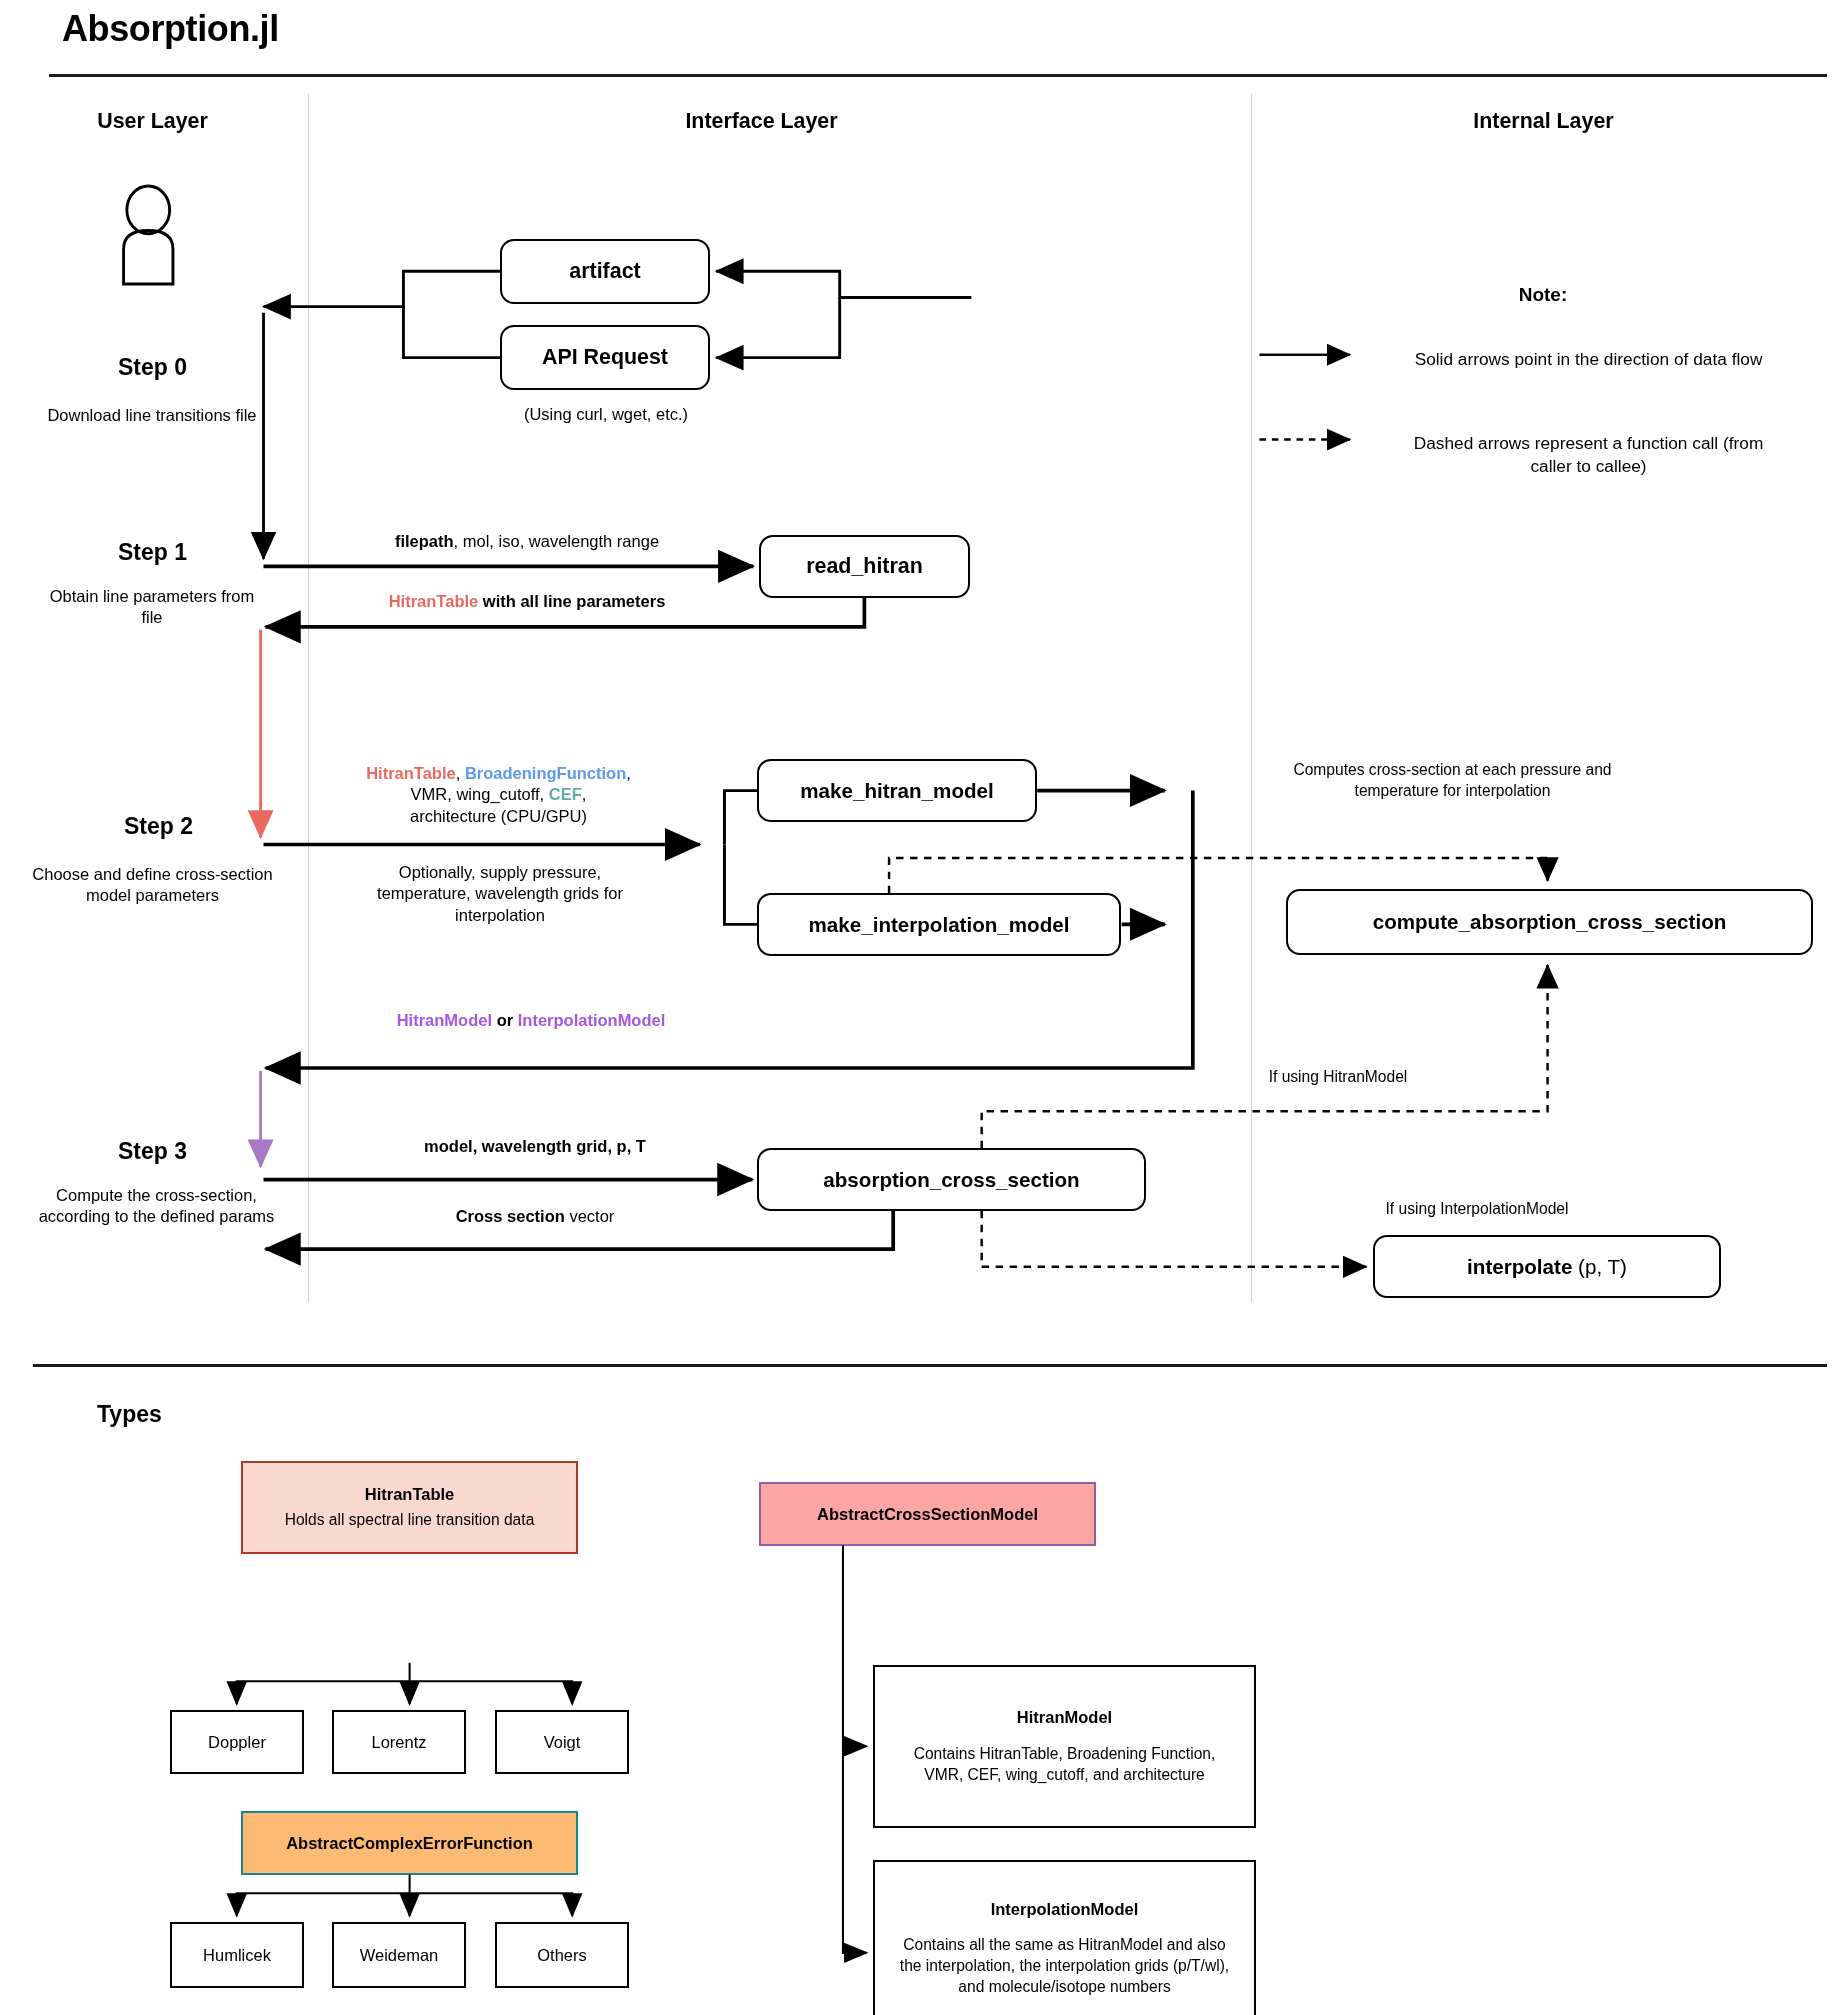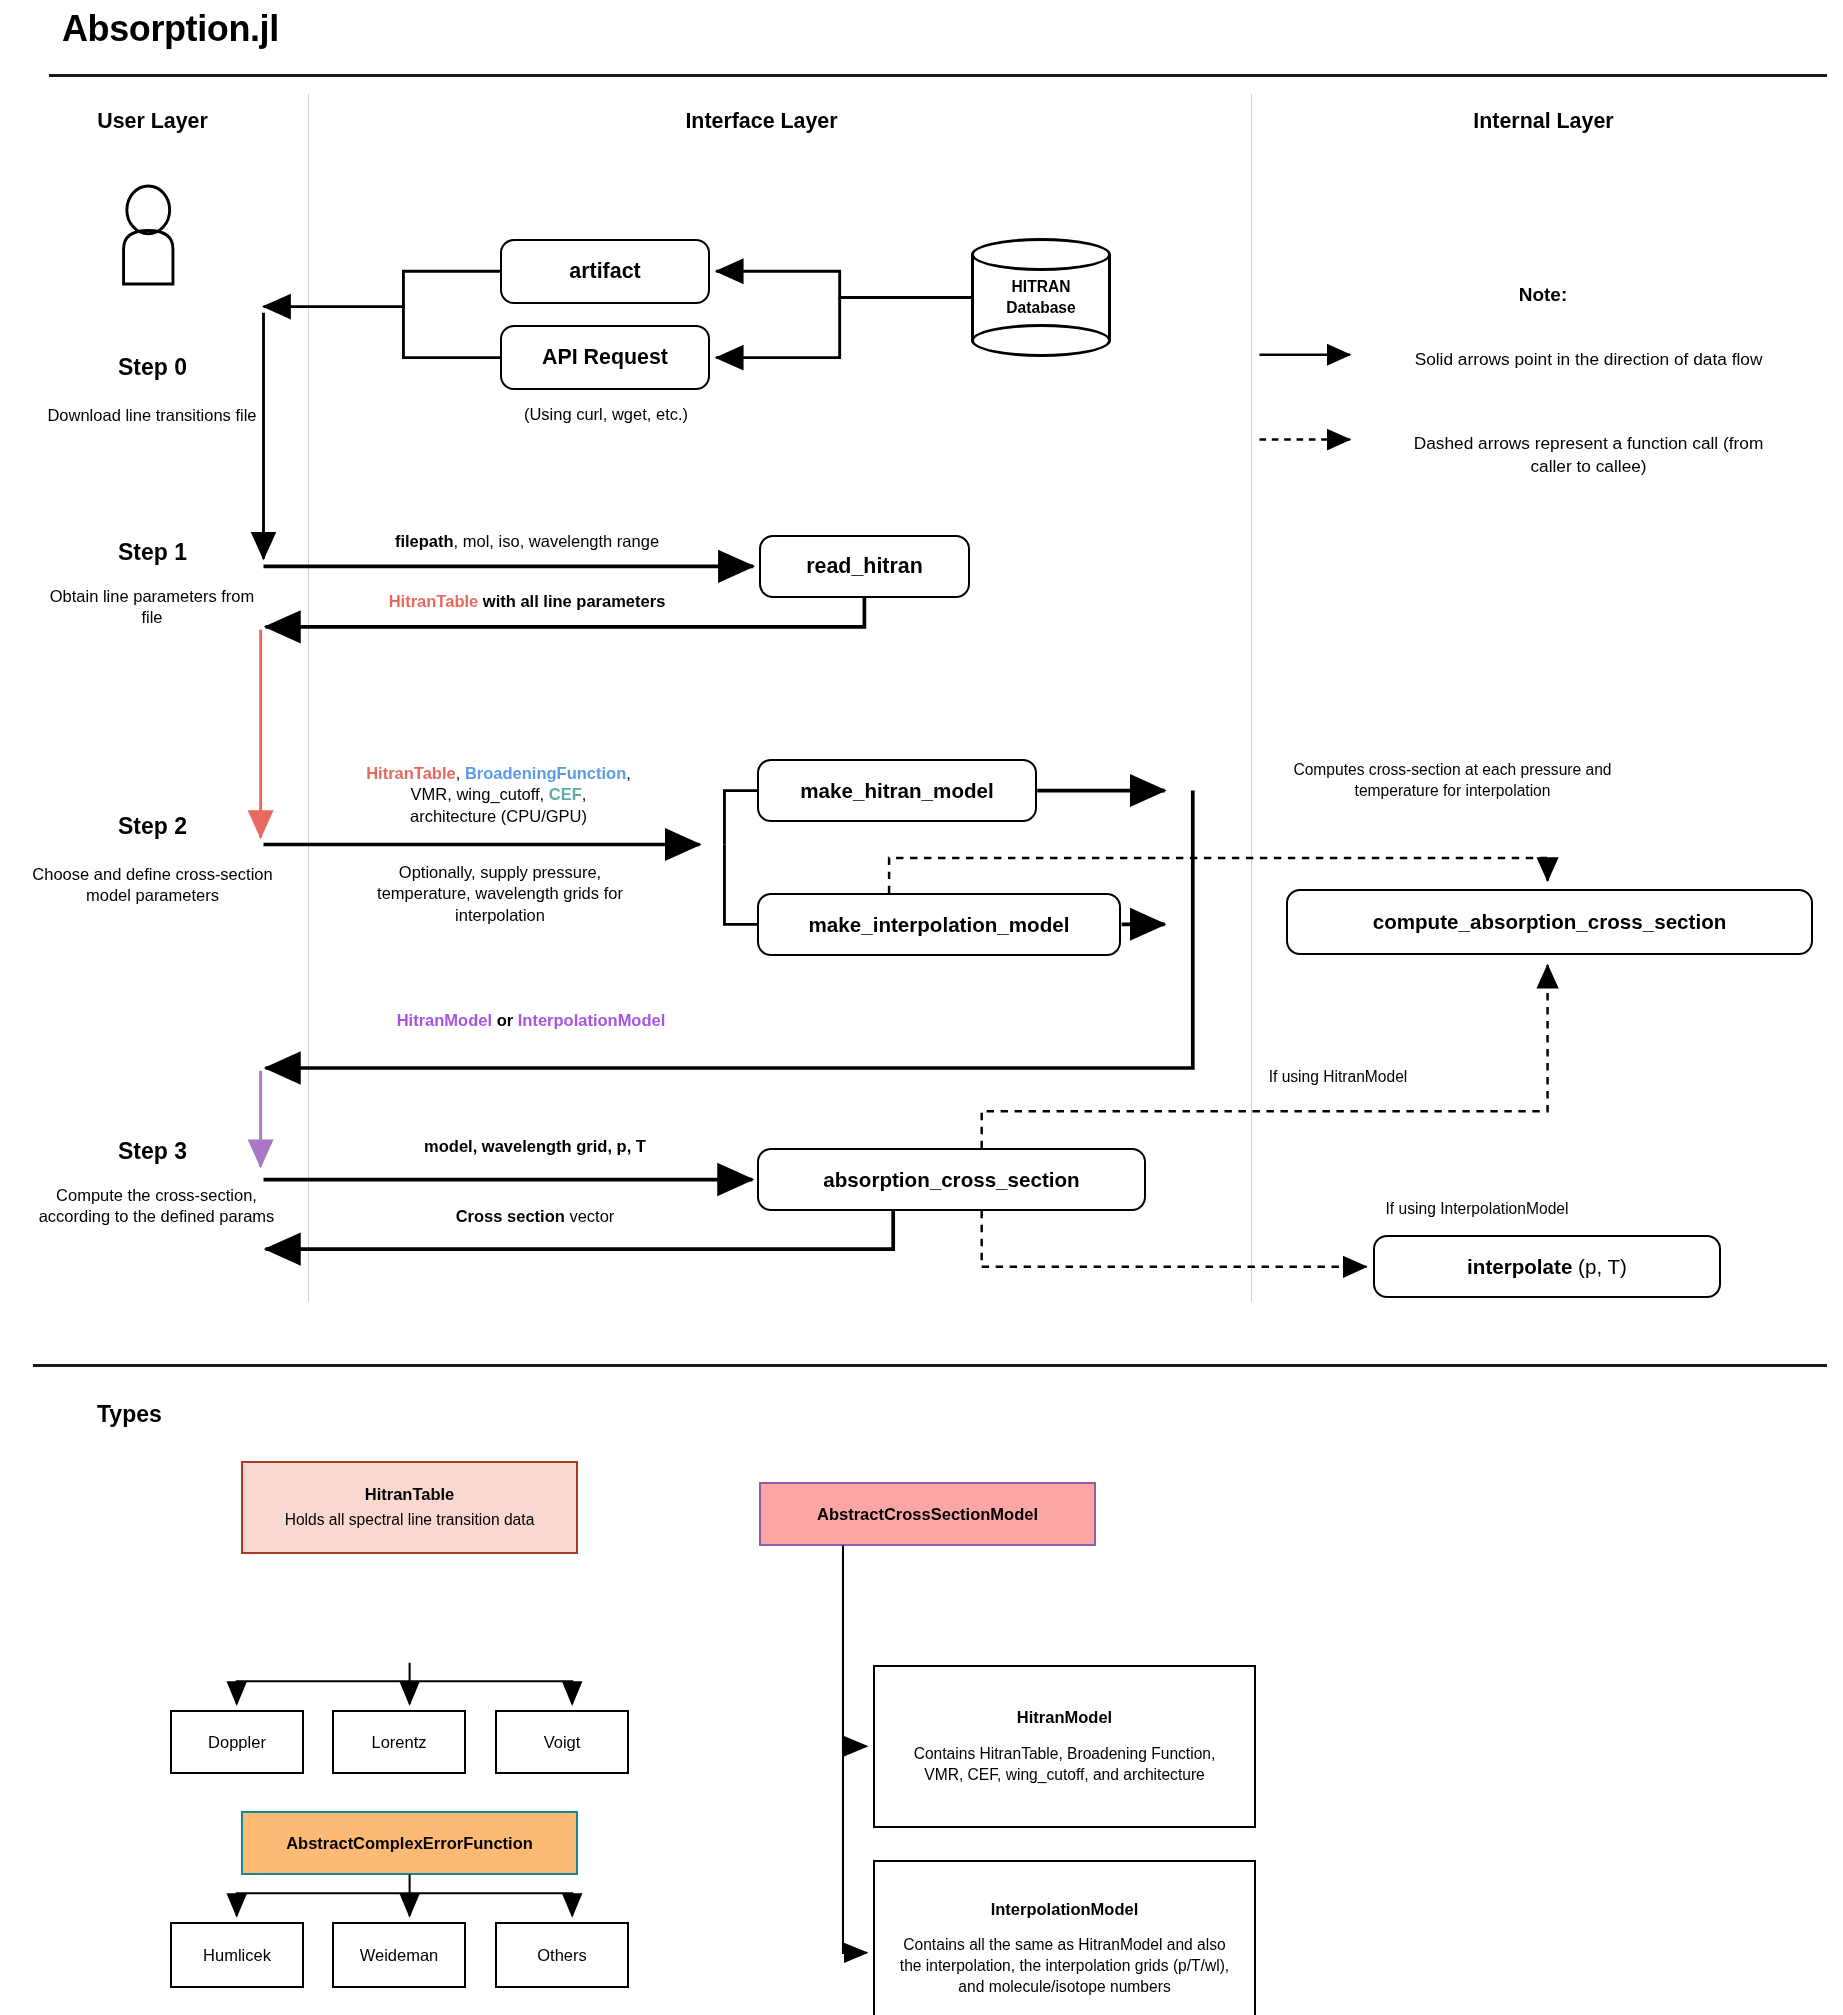--- a/index.html
+++ b/index.html
@@ -84,45 +84,36 @@
 
     <path d="M 300 690 L 300 605 Q 300 560 360 560 Q 420 560 420 605 L 420 690 Z" fill="none" stroke="#000" stroke-width="7"></path>
   </svg>
 
   <div class="abs step-head" style="left:25px;top:354px;width:255px;">Step 0</div>
   <div class="abs step-desc" style="left:45px;top:405px;width:214px;">Download line transitions file</div>
 
   <div class="abs step-head" style="left:25px;top:539px;width:255px;">Step 1</div>
   <div class="abs step-desc" style="left:37px;top:586px;width:230px;">Obtain line parameters from file</div>
 
-  <div class="abs step-head" style="left:25px;top:813px;width:255px;">Step 2</div>
+  <div class="abs step-head" style="left:31px;top:813px;width:255px;">Step 2</div>
   <div class="abs step-desc" style="left:29px;top:864px;width:247px;">Choose and define cross-section model parameters</div>
 
   <div class="abs step-head" style="left:25px;top:1138px;width:255px;">Step 3</div>
   <div class="abs step-desc" style="left:25px;top:1185px;width:263px;">Compute the cross-section, according to the defined params</div>
 
   <div class="rbox" style="left:500px;top:239px;width:210px;height:65px;font-size:21.4px;">
     <span>artifact</span>
   </div>
 
   <div class="rbox" style="left:500px;top:325px;width:210px;height:65px;font-size:21.4px;">
     <span>API Request</span>
   </div>
 
   <div class="abs" style="left:472px;top:405px;width:268px;text-align:center;font-size:16.5px;">(Using curl, wget, etc.)</div>
 
-  <div id="db" style="left:971px;top:238px;width:140px;height:119px;">
-    <div class="cyl-body"></div>
-    <div class="cyl-bot"></div>
-    <div class="cyl-top"></div>
-    <div class="cyl-label">
-      <div>HITRAN</div>
-      <div>Database</div>
-    </div>
-  </div>
 
   <div class="rbox" style="left:759px;top:535px;width:211px;height:63px;font-size:21.4px;">
     <span>read_hitran</span>
   </div>
 
   <div class="rbox" style="left:757px;top:759px;width:280px;height:63px;font-size:20.6px;">
     <span>make_hitran_model</span>
   </div>
 
   <div class="rbox" style="left:757px;top:893px;width:364px;height:63px;font-size:20.6px;">

